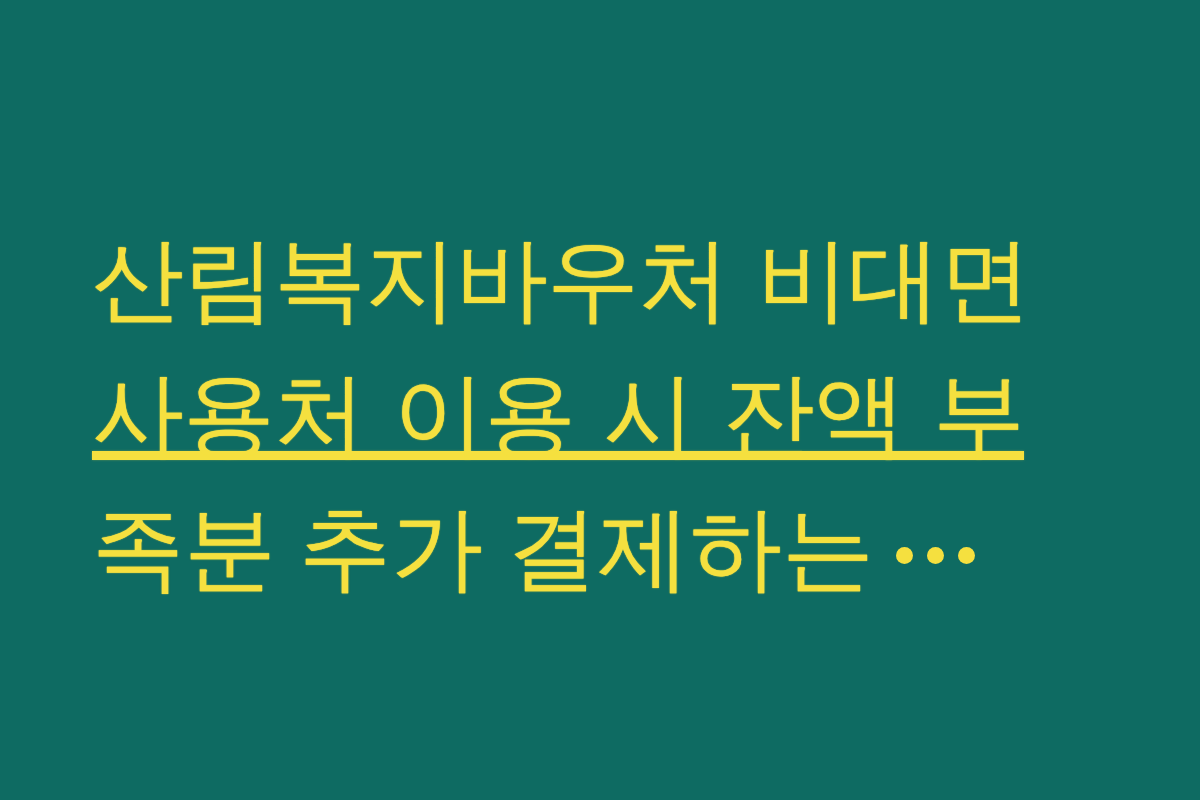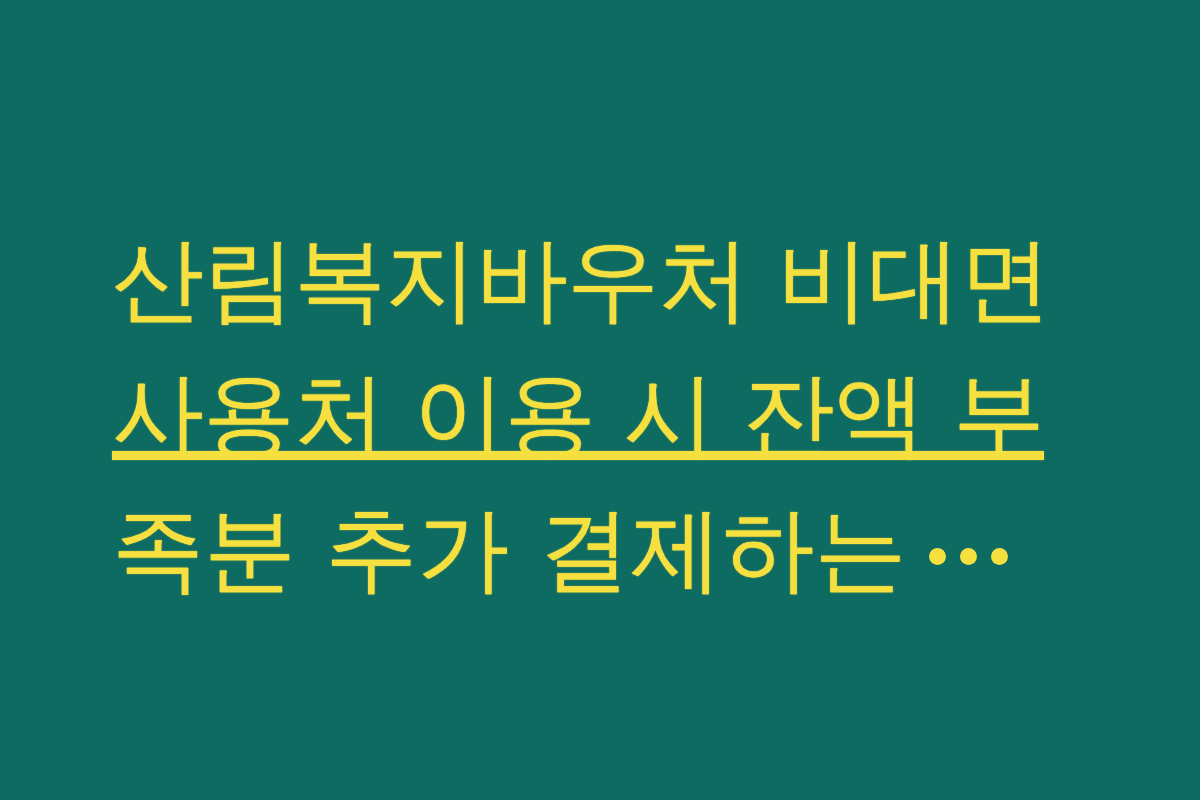--- a/index.html
+++ b/index.html
@@ -24,21 +24,21 @@
     background: #0e6b62;
     box-sizing: border-box;
     display: flex;
     align-items: center;
     justify-content: flex-start;
   }
 
   
   .headline-block {
     position: absolute;
-    left: 112px;
+    left: 92px;
     top: 212px;
     width: 1000px;
   }
 
   .headline-line {
     display: block;
     color: #f5e03f;
     font-family: "DejaVu Sans", "Liberation Sans", sans-serif;
     font-size: 92px;
     line-height: 135px;
@@ -83,18 +83,18 @@
 <body style="background: rgb(14, 107, 98);">
 
 <div class="thumb-canvas" style="background: rgb(14, 107, 98);">
 
   <div class="headline-block">
 
     <span class="headline-line" style="color: rgb(245, 224, 63);">산림복지바우처 비대면</span>
 
     <span class="headline-line" style="color: rgb(245, 224, 63); text-decoration: underline;">사용처 이용 시 잔액 부</span>
 
-    <span class="headline-line is-last" style="color: rgb(245, 224, 63);">
+    <span class="headline-line is-last" style="color: rgb(245, 224, 63); font-family: Liberation Serif, serif;">
       <span>족분 추가 결제하는</span><span class="ellipsis-dots" aria-label="…"><span class="dot" style="background: rgb(245, 224, 63);"></span><span class="dot" style="background: rgb(245, 224, 63);"></span><span class="dot" style="background: rgb(245, 224, 63);"></span></span>
     </span>
 
   </div>
 </div>
 
 </body></html>

